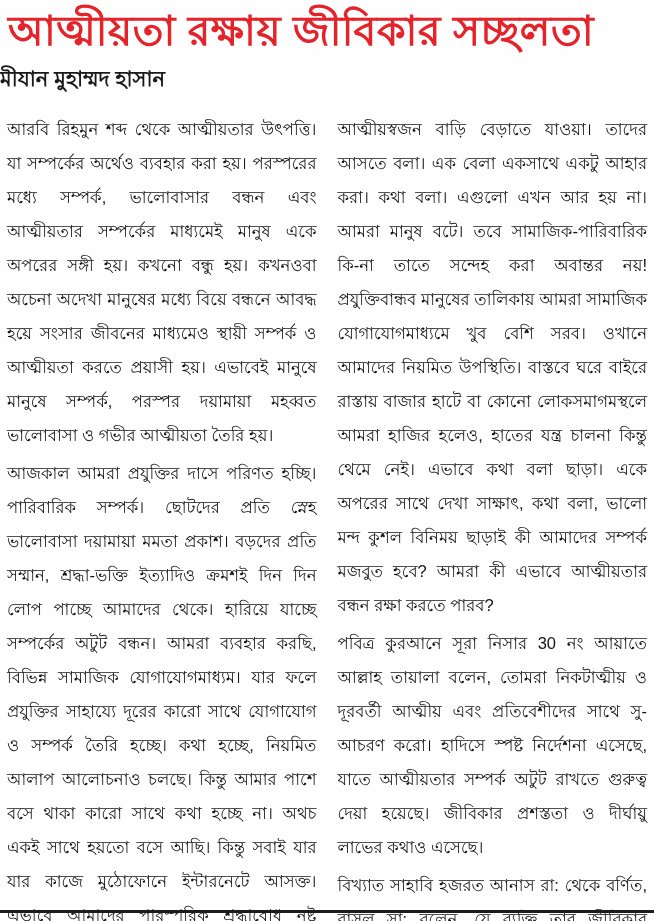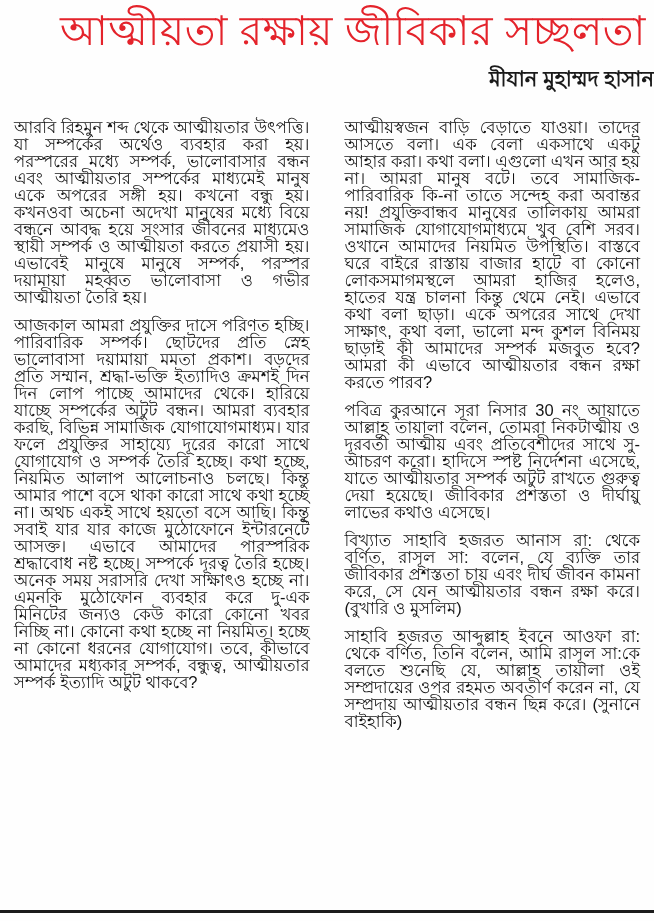--- a/index.html
+++ b/index.html
@@ -12,47 +12,47 @@
     width: 654px;
     height: 921px;
     background: #fefefe;
     font-family: "Liberation Sans", sans-serif;
     color: #111111;
     overflow: hidden;
     box-sizing: border-box;
   }
   .headline {
     margin: 6px 8px 0 8px;
-    text-align: right;
+    text-align: left;
     font-size: 41px;
-    font-weight: normal;
+    font-weight: bold;
     line-height: 1.25;
     color: #e4232b;
     letter-spacing: 0.5px;
   }
   .byline {
     margin: 6px 0 10px 0;
-    text-align: right;
+    text-align: left;
     font-size: 21px;
     font-weight: bold;
     color: #1a1a1a;
   }
   .columns {
     display: flex;
     gap: 13px;
     padding: 0 3px;
   }
   .col {
     flex: 1 1 0;
     min-width: 0;
   }
   .col p {
-    margin: 11px;
+    margin: 4px;
     font-size: 16.5px;
-    line-height: 17px;
+    line-height: 34px;
     text-align: justify;
     color: #141414;
   }
   .bottom-rule {
     position: absolute;
     left: 0;
     right: 0;
     bottom: 8px;
     height: 0;
     border-top: 3px solid #1c1c1c;

